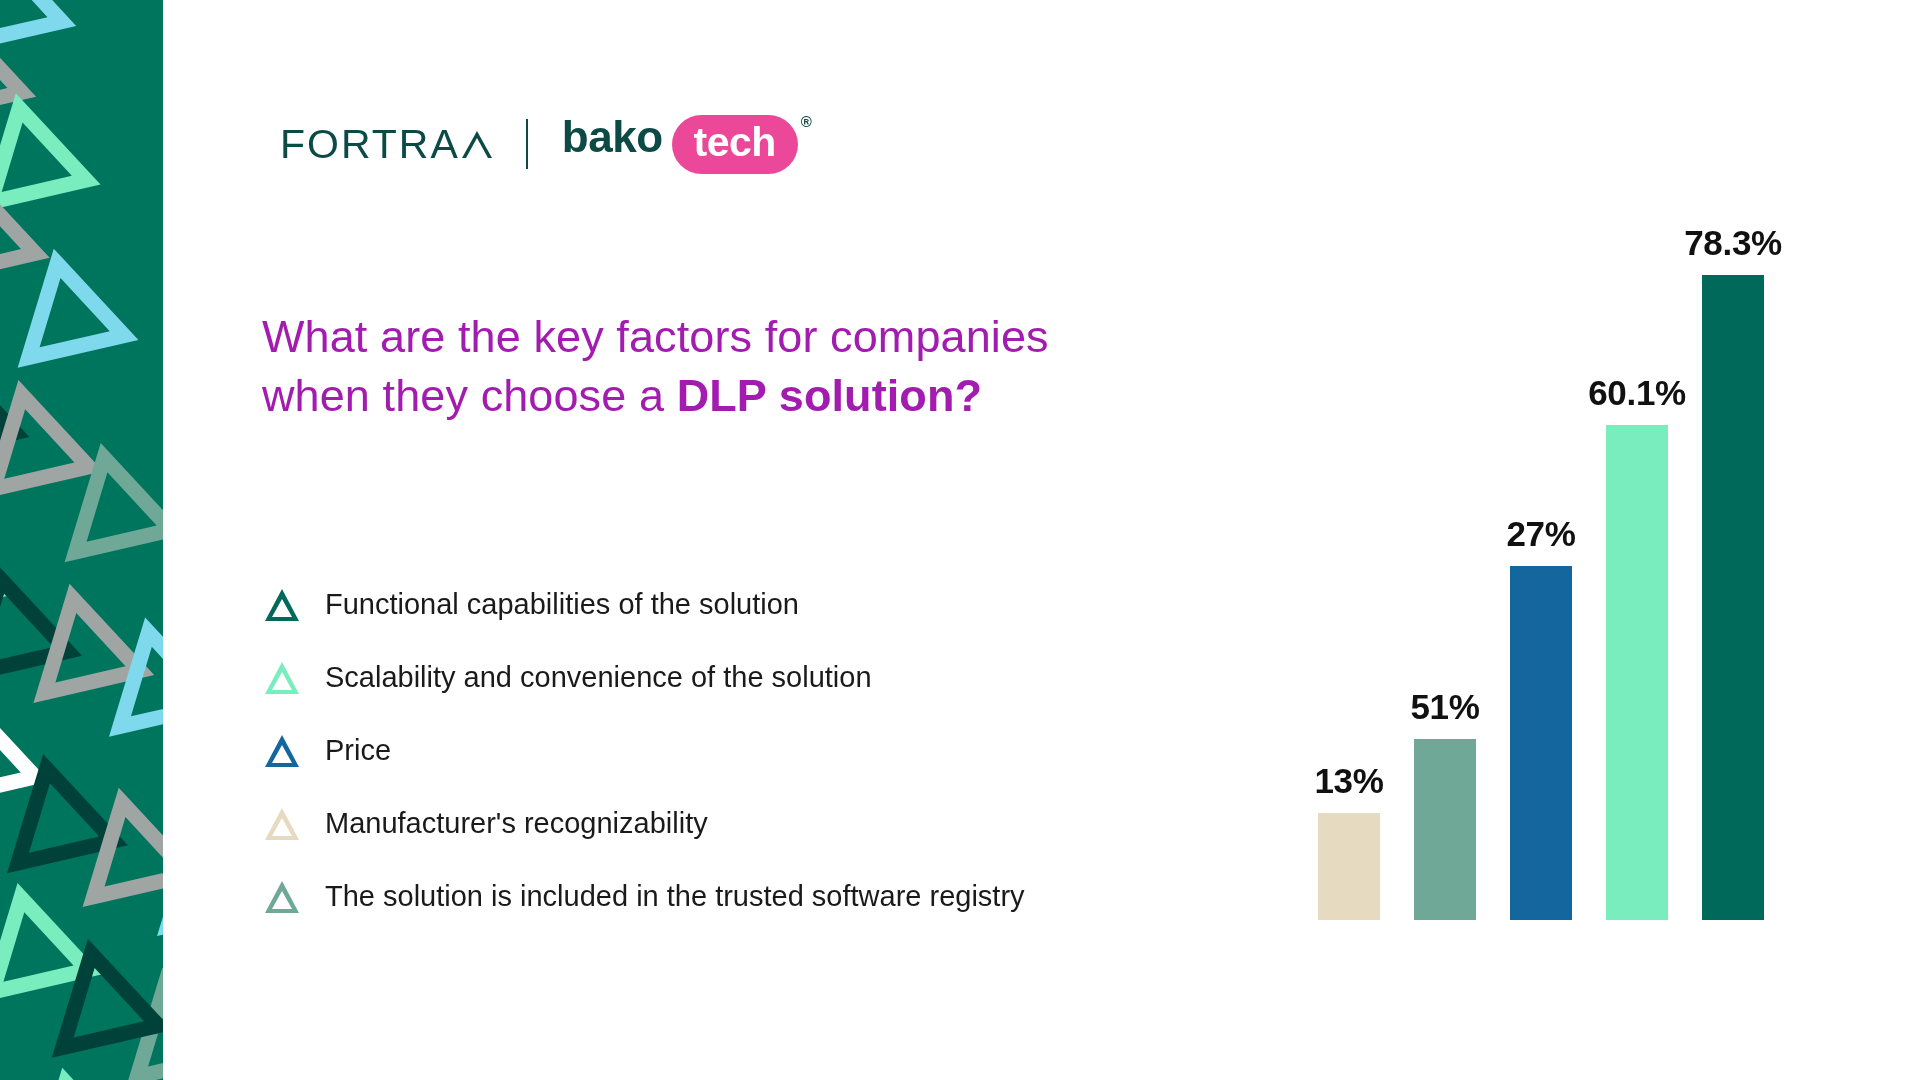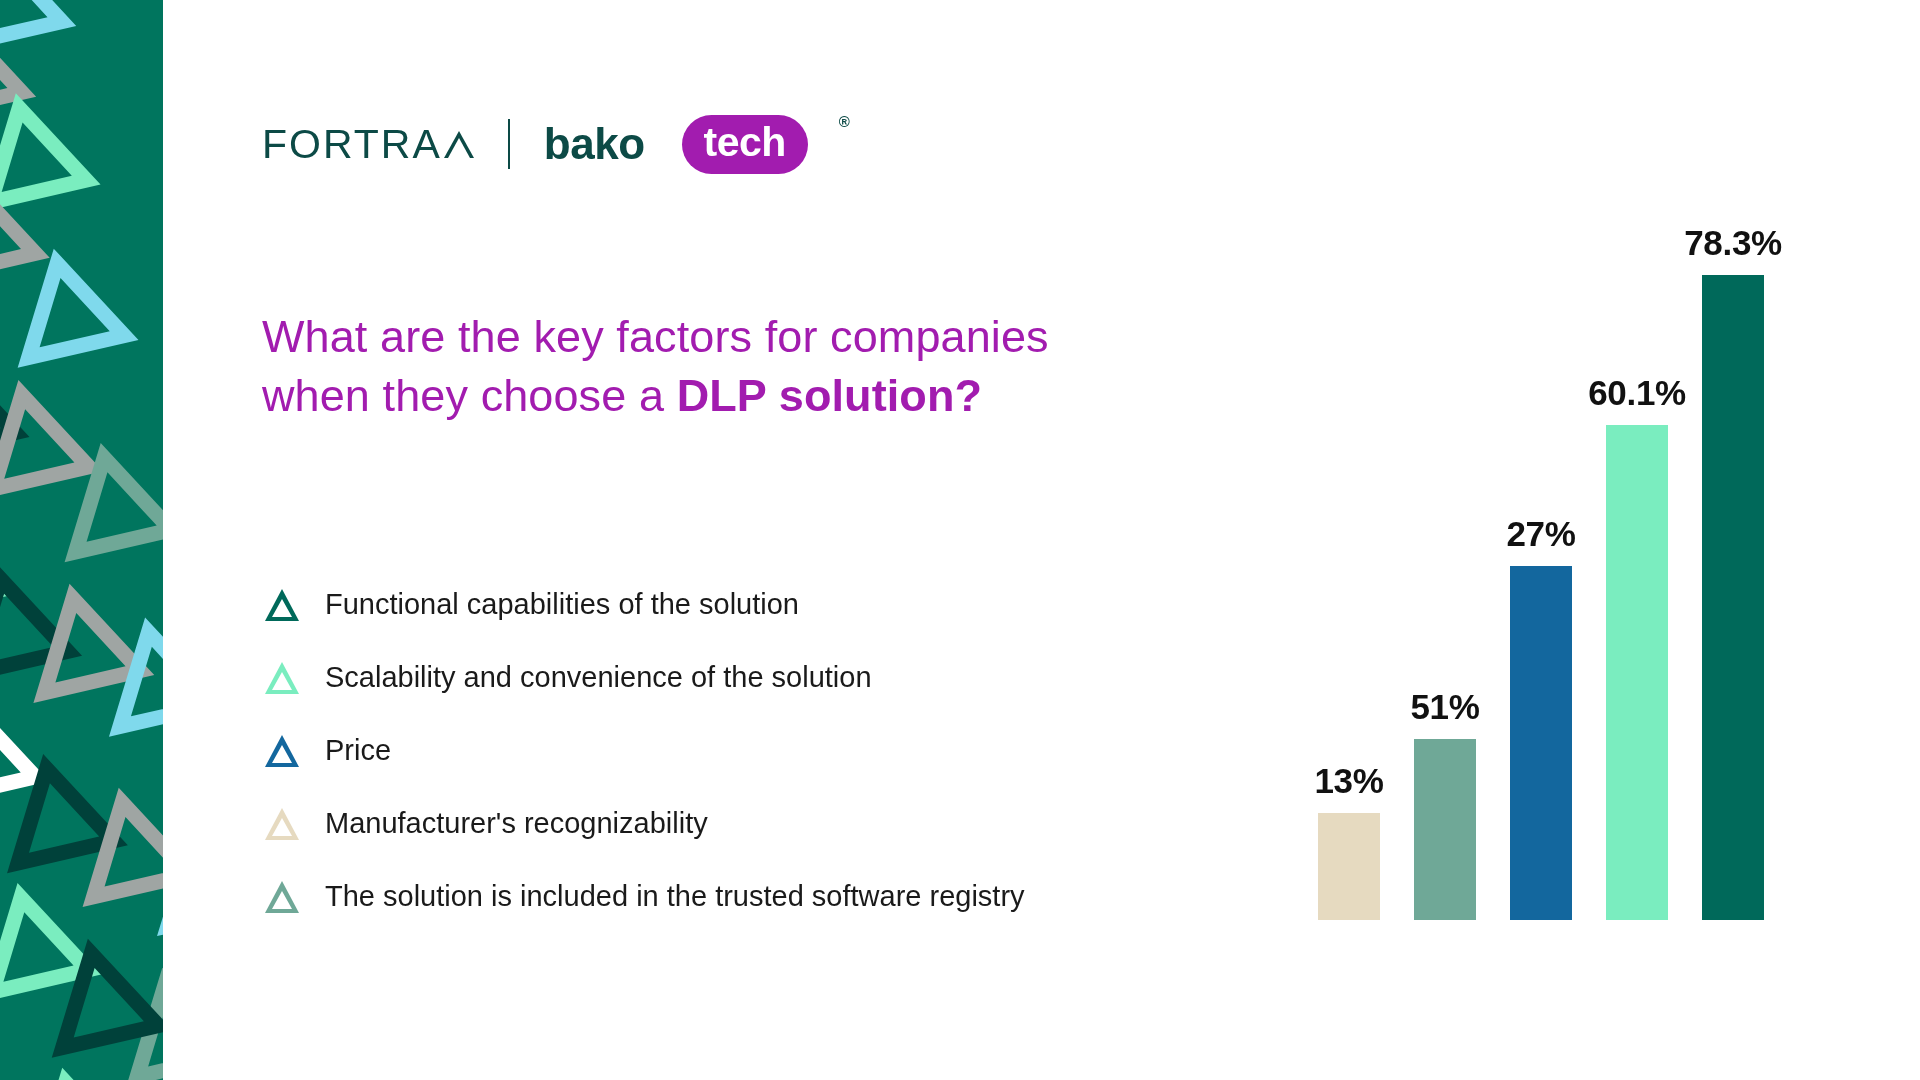--- a/index.html
+++ b/index.html
@@ -22,21 +22,21 @@
     left: 0; top: 0;
     width: 163px; height: 1080px;
     overflow: hidden;
     background: #00755E;
   }
   #pattern-strip svg { display: block; }
 
   
   #logo-row {
     position: absolute;
-    left: 262px; top: 118px;
+    left: 280px; top: 118px;
     height: 52px;
     display: flex;
     align-items: center;
   }
   #fortra-logo {
     display: flex;
     align-items: baseline;
     color: #0C4A46;
     font-size: 41px;
     font-weight: 500;
@@ -62,34 +62,33 @@
     border-right: 11px solid transparent;
     border-bottom: 20px solid #ffffff;
   }
   #logo-divider {
     width: 2px; height: 50px;
     background: #0C4A46;
     margin: 0 34px;
   }
   #bako-logo {
     display: flex;
-    align-items: center;
+    align-items: flex-start;
     position: relative;
-    gap: 28px;
   }
   #bako-word {
     color: #0C4A46;
     font-size: 44px;
     font-weight: 700;
     letter-spacing: -0.5px;
     line-height: 1;
   }
   #tech-pill {
     margin-left: 9px;
-    background: #a21caf;
+    background: #ec4899;
     color: #ffffff;
     font-size: 41px;
     font-weight: 700;
     line-height: 1;
     border-radius: 999px;
     padding: 7px 22px 11px 22px;
     letter-spacing: -0.5px;
   }
   #bako-reg {
     color: #0C4A46;

